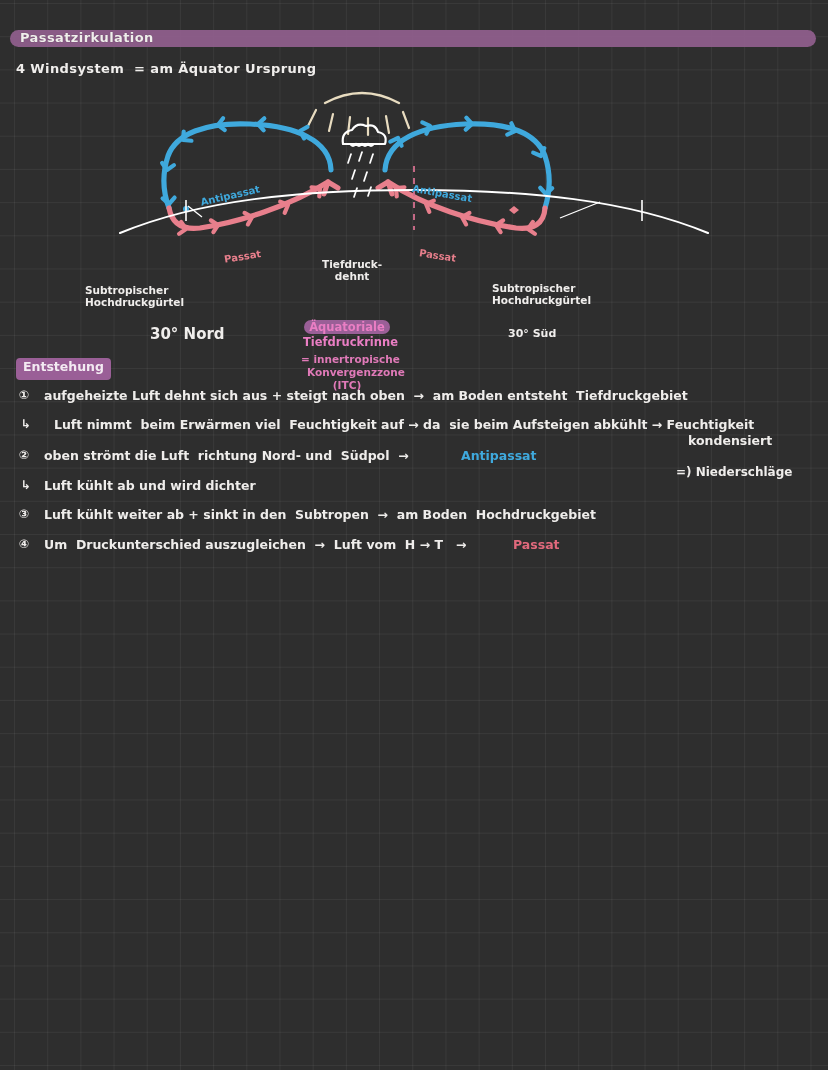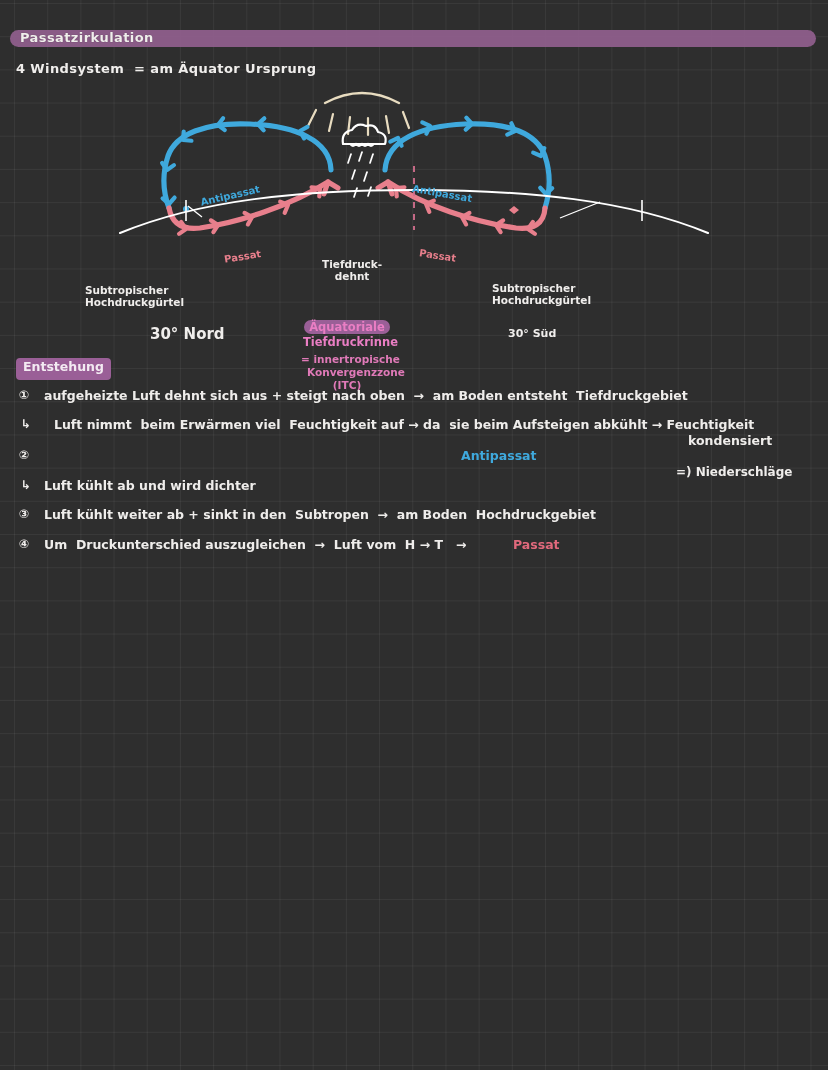--- a/index.html
+++ b/index.html
@@ -304,20 +304,21 @@
 
   <div class="marker" style="left:19px; top:388px;">①</div>
   <div class="step" style="left:44px; top:388px;">aufgeheizte Luft dehnt sich aus + steigt nach oben  →  am Boden entsteht  Tiefdruckgebiet</div>
 
   <div class="marker" style="left:21px; top:417px;">↳</div>
   <div class="step" style="left:54px; top:417px;">Luft nimmt  beim Erwärmen viel  Feuchtigkeit auf → da  sie beim Aufsteigen abkühlt → Feuchtigkeit</div>
   <div class="cont-line" style="left:688px; top:433px;">kondensiert</div>
   <div class="cont-line" style="left:676px; top:464px; font-size:12px;">=) Niederschläge</div>
 
   <div class="marker" style="left:19px; top:448px;">②</div>
+  <div class="step" style="left:44px; top:448px;">oben strömt die Luft  richtung Nord- und  Südpol  →  </div>
   <div class="step accent-blue" style="left:461px; top:448px;">Antipassat</div>
 
   <div class="marker" style="left:21px; top:478px;">↳</div>
   <div class="step" style="left:44px; top:478px;">Luft kühlt ab und wird dichter</div>
 
   <div class="marker" style="left:19px; top:507px;">③</div>
   <div class="step" style="left:44px; top:507px;">Luft kühlt weiter ab + sinkt in den  Subtropen  →  am Boden  Hochdruckgebiet</div>
 
   <div class="marker" style="left:19px; top:537px;">④</div>
   <div class="step" style="left:44px; top:537px;">Um  Druckunterschied auszugleichen  →  Luft vom  H → T   →  </div>

